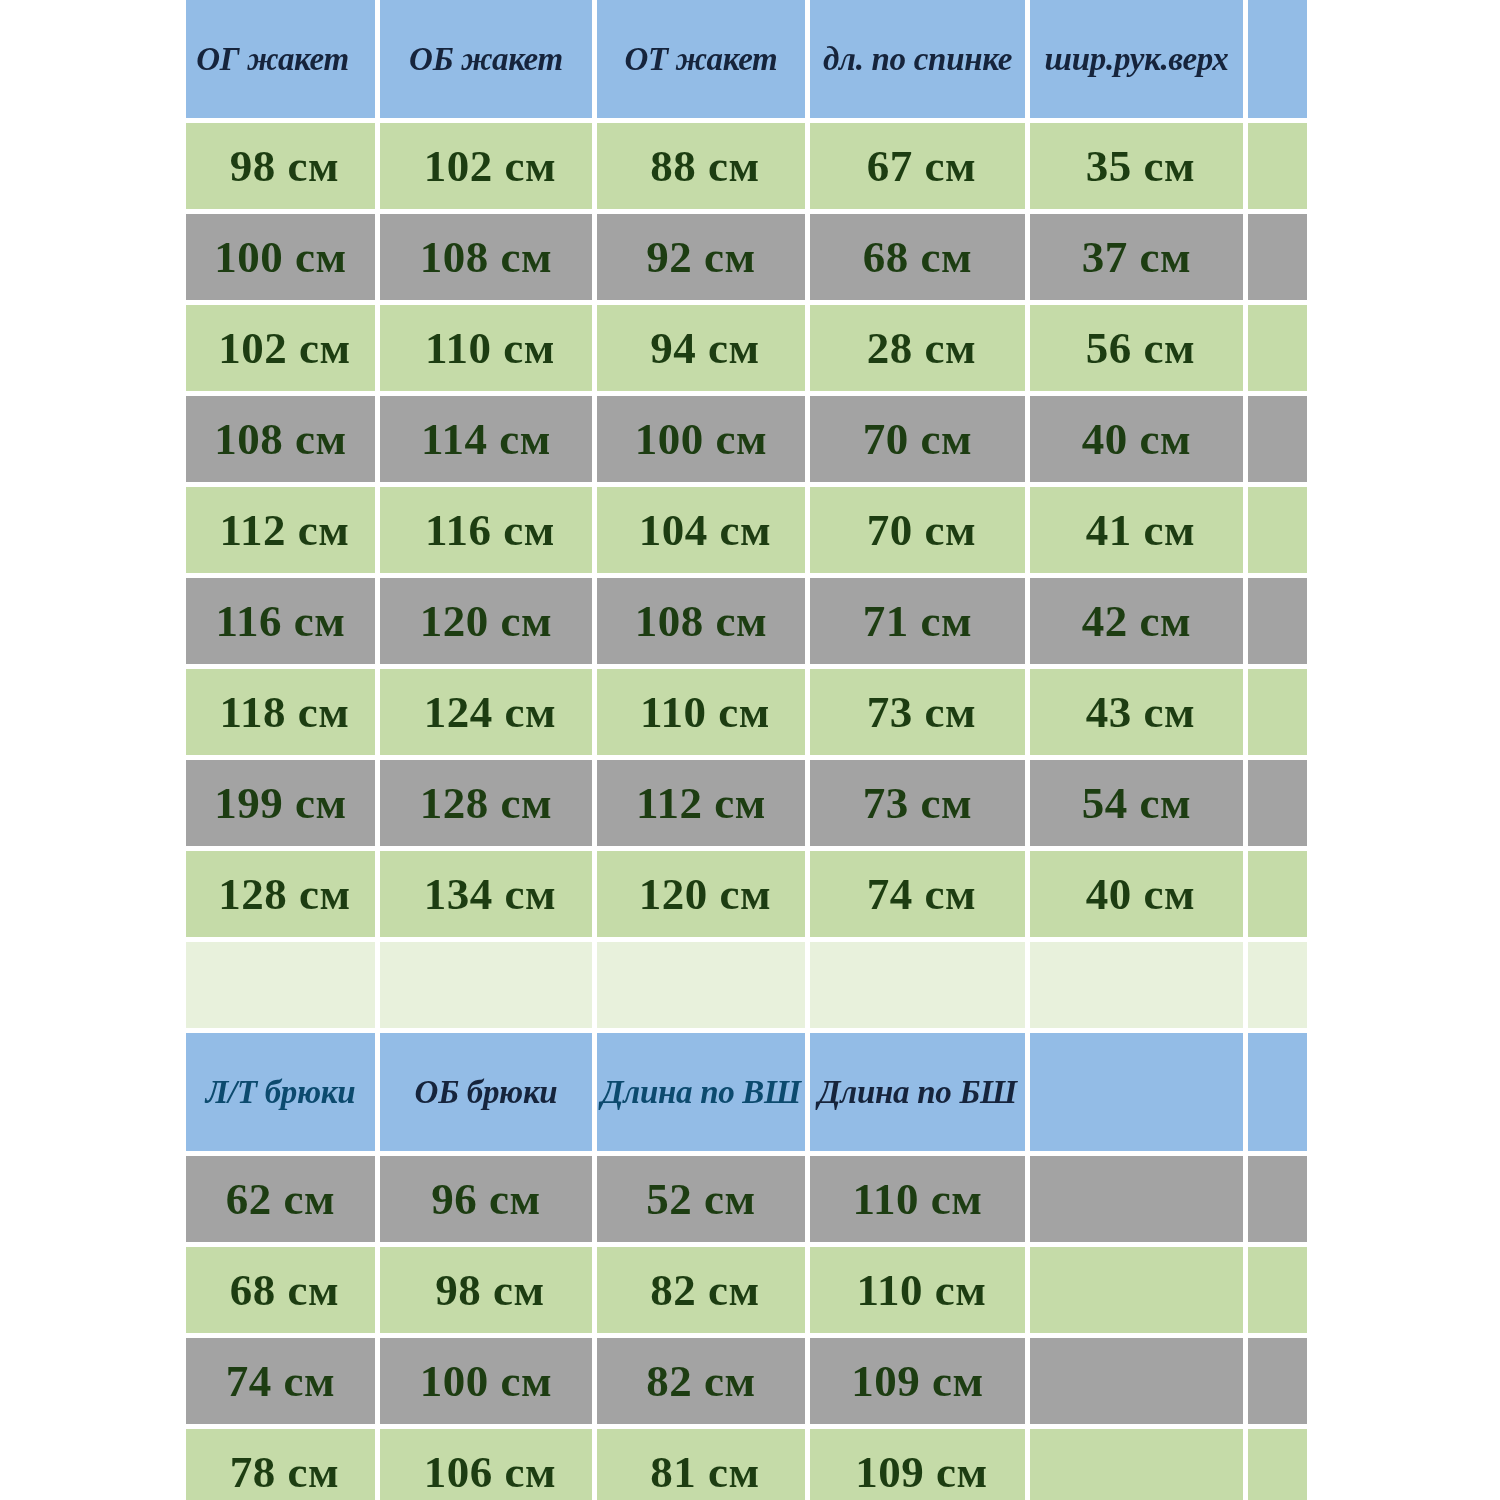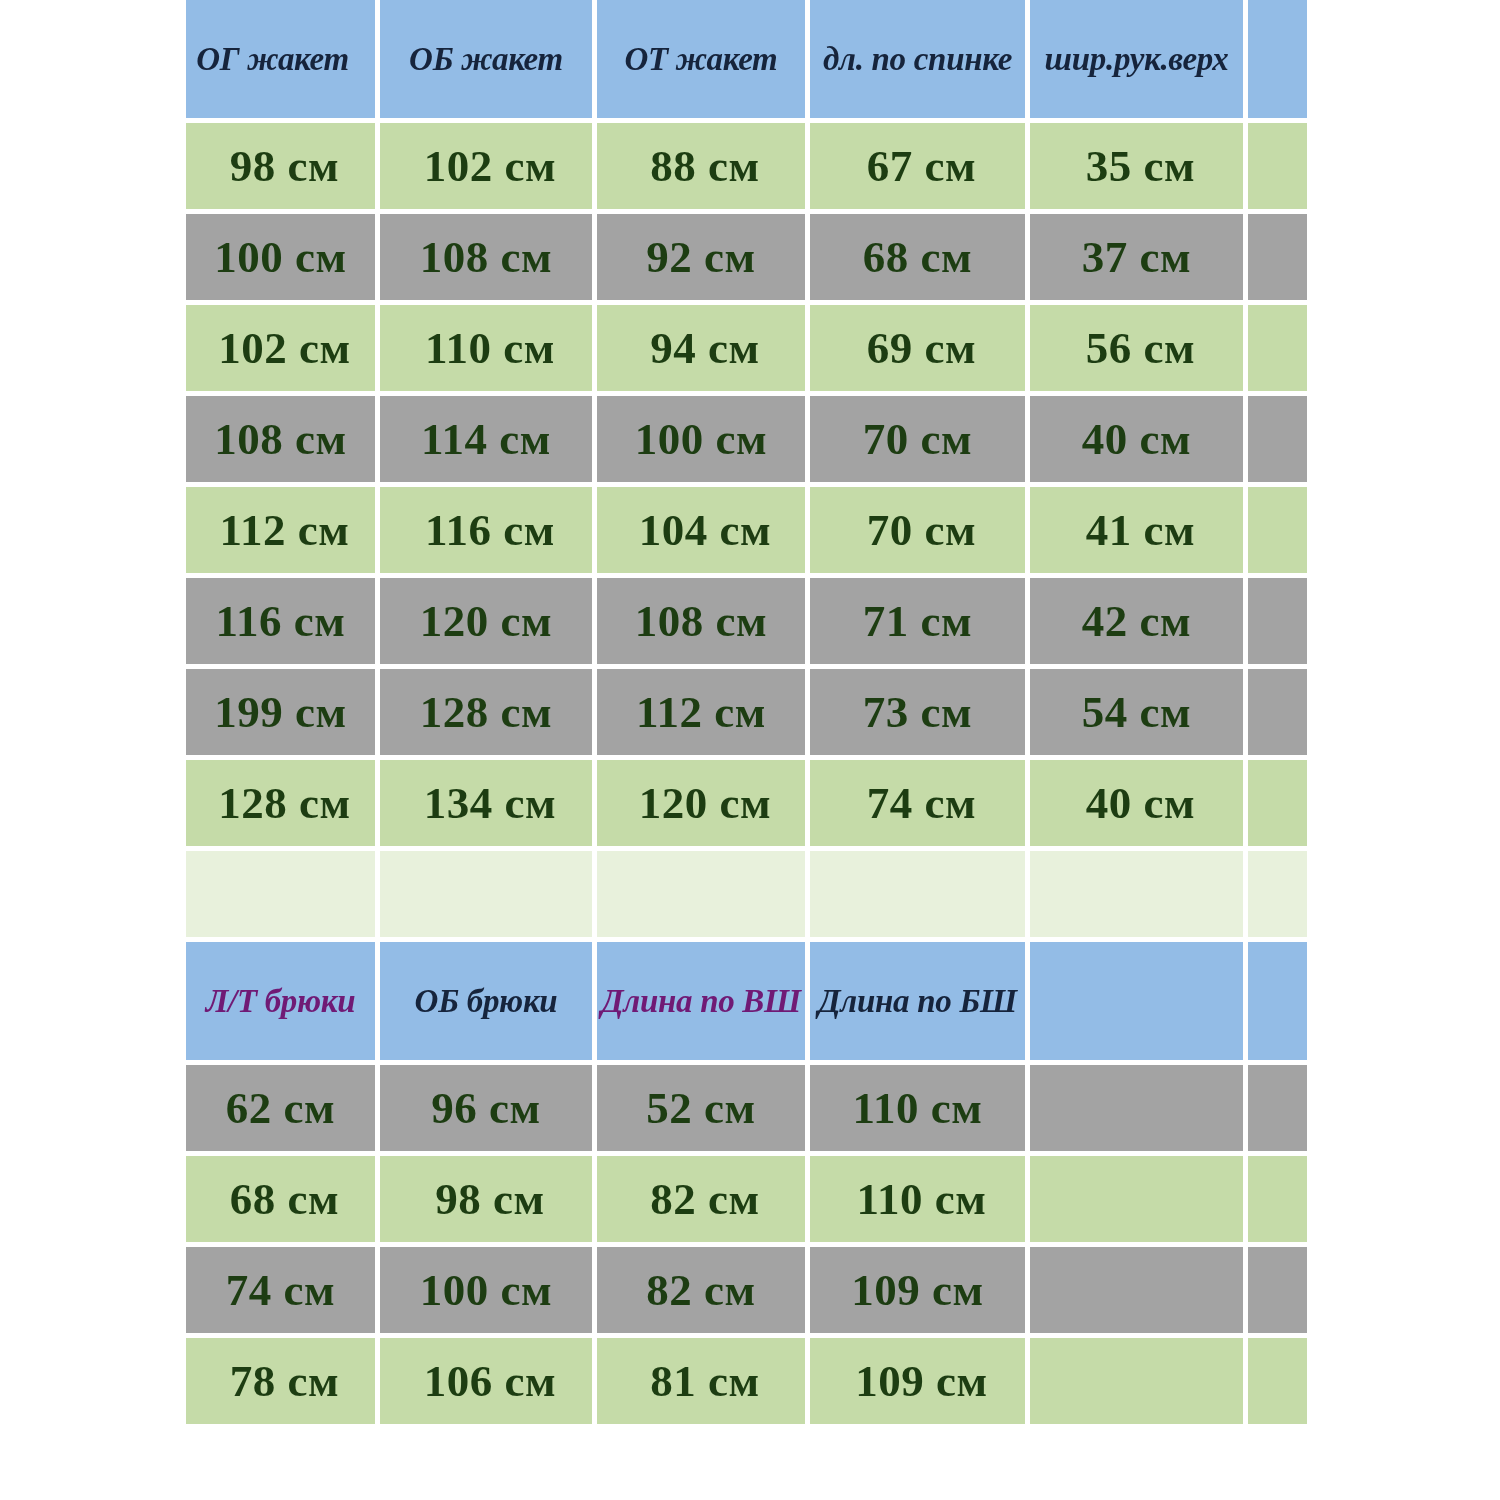--- a/index.html
+++ b/index.html
@@ -46,21 +46,21 @@
 
   tr.header-row td{
     background:#93bce6;
     height:118px;
     font-style:italic;
     font-weight:bold;
     font-size:33px;
     color:#16243c;
     letter-spacing:-0.3px;
   }
-  tr.header-row td.hdr-green{ color:#701a75; }
+  tr.header-row td.hdr-green{ color:#0c4a6e; }
   tr.header-row td.hdr-blank{ }
 
   tr.data-row td{
     height:86px;
     font-weight:bold;
     font-size:45px;
     color:#1d3d12;
     letter-spacing:0.5px;
   }
   tr.shade-dark td{ background:#c5dba8;padding-left:8px; }
@@ -116,21 +116,21 @@
           <td>108 см</td>
           <td>92 см</td>
           <td>68 см</td>
           <td>37 см</td>
           <td></td>
         </tr>
         <tr class="data-row shade-dark">
           <td>102 см</td>
           <td>110 см</td>
           <td>94 см</td>
-          <td>69 см</td>
+          <td>28 см</td>
           <td>56 см</td>
           <td></td>
         </tr>
         <tr class="data-row shade-light">
           <td>108 см</td>
           <td>114 см</td>
           <td>100 см</td>
           <td>70 см</td>
           <td>40 см</td>
           <td></td>
@@ -142,20 +142,28 @@
           <td>70 см</td>
           <td>41 см</td>
           <td></td>
         </tr>
         <tr class="data-row shade-light">
           <td>116 см</td>
           <td>120 см</td>
           <td>108 см</td>
           <td>71 см</td>
           <td>42 см</td>
+          <td></td>
+        </tr>
+        <tr class="data-row shade-dark">
+          <td>118 см</td>
+          <td>124 см</td>
+          <td>110 см</td>
+          <td>73 см</td>
+          <td>43 см</td>
           <td></td>
         </tr>
         <tr class="data-row shade-light">
           <td>199 см</td>
           <td>128 см</td>
           <td>112 см</td>
           <td>73 см</td>
           <td>54 см</td>
           <td></td>
         </tr>

